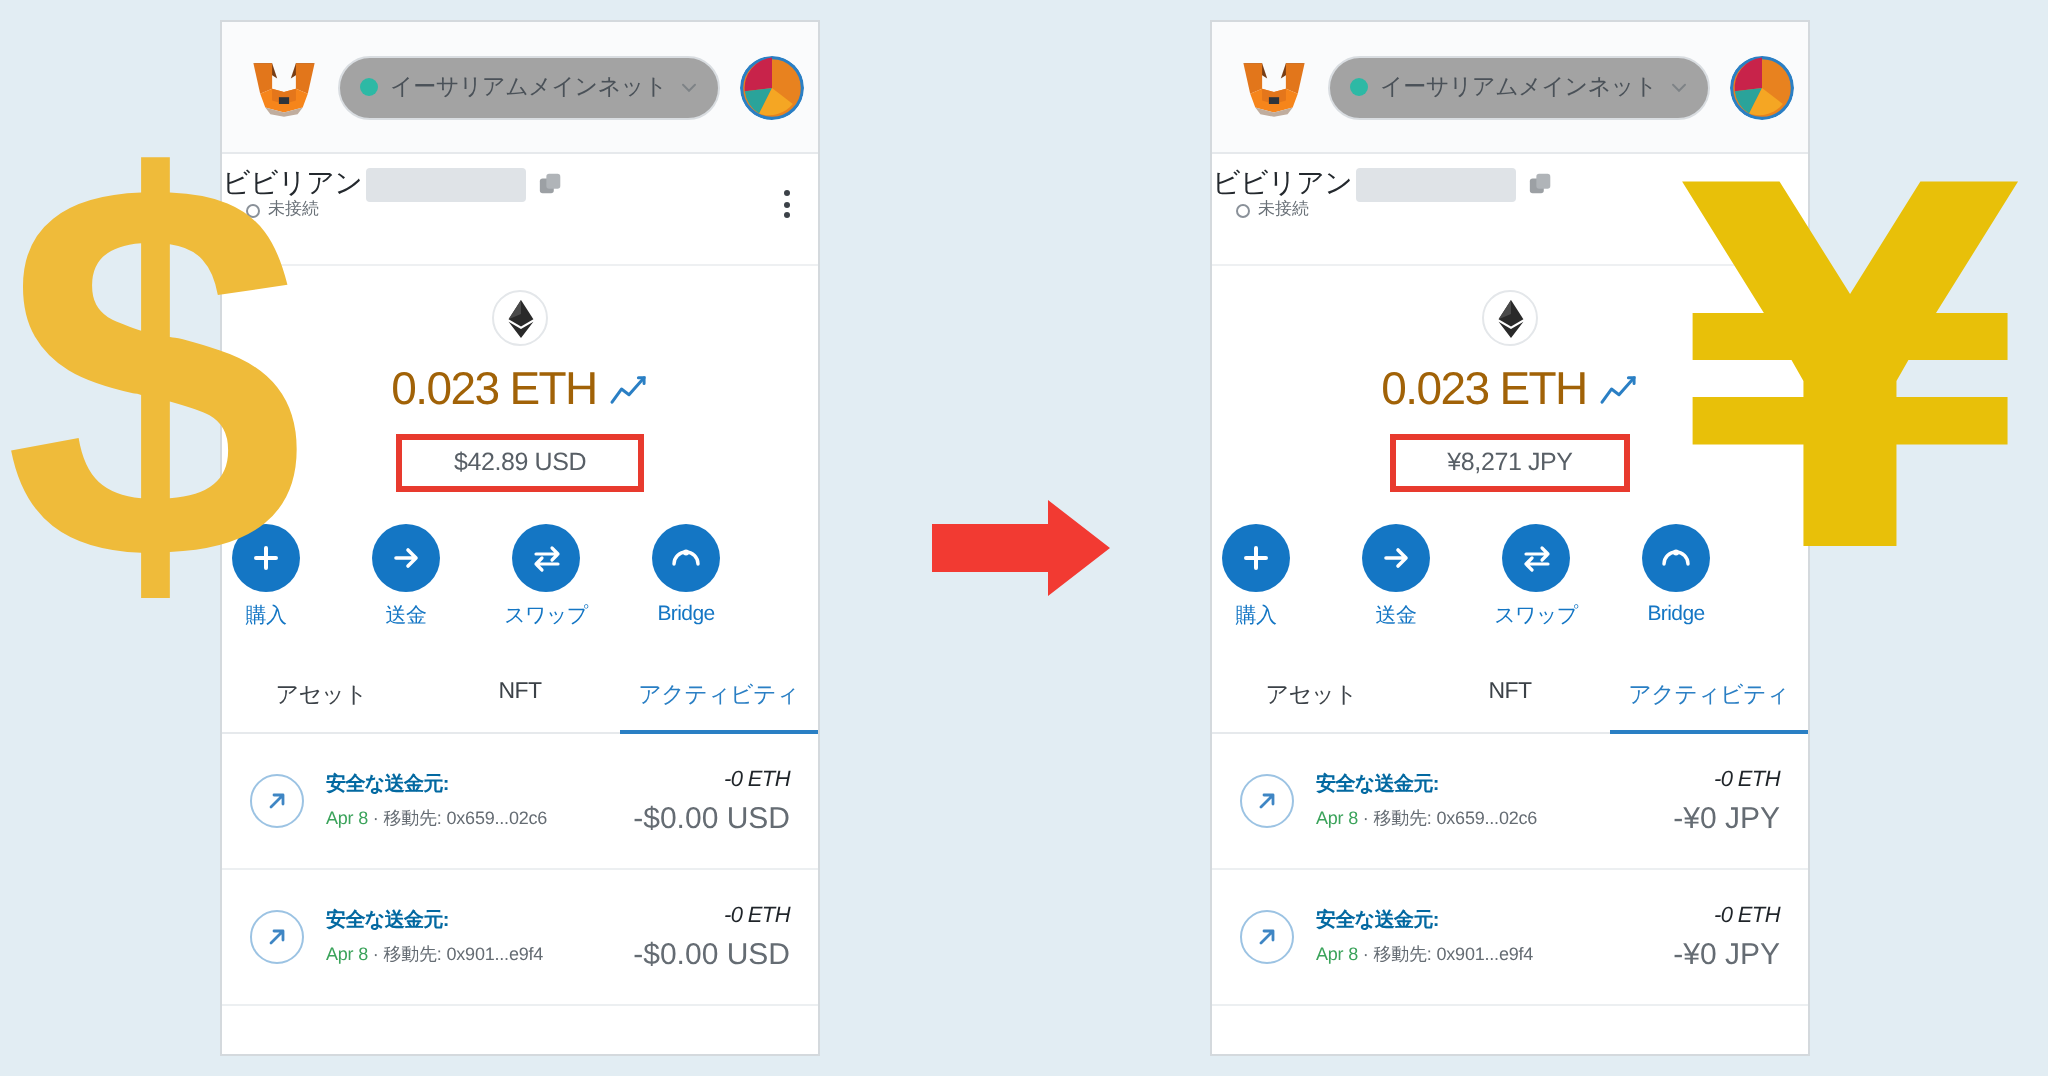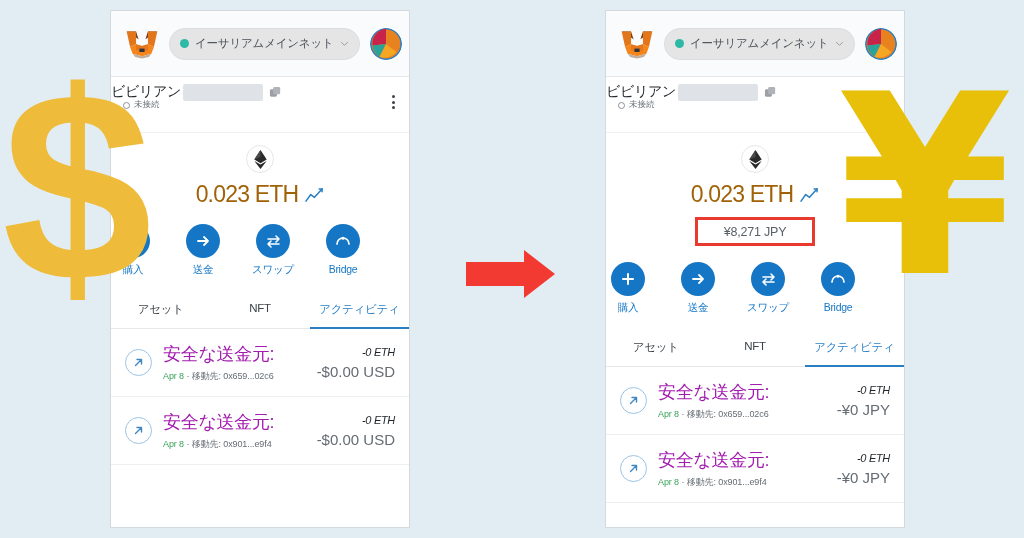--- a/index.html
+++ b/index.html
@@ -38,21 +38,21 @@
     align-items: center;
     padding: 0 14px;
     gap: 10px;
   }
   .fox { width: 34px; height: 31px; flex: 0 0 34px; }
   .netpill {
     flex: 1 1 auto;
     height: 32px;
     border: 1px solid #d9dde1;
     border-radius: 16px;
-    background: #e5e5e5;
+    background: #a3a3a3;
     display: flex;
     align-items: center;
     justify-content: flex-end;
     gap: 6px;
     padding: 0 10px;
   }
   .netdot { width: 9px; height: 9px; border-radius: 50%; background: #2db9a5; flex: 0 0 9px; }
   .nettext {
     font-size: 11.5px;
     color: #4a5158;
@@ -161,21 +161,21 @@
     padding: 13px 14px;
     border-bottom: 1px solid #eceff1;
     height: 68px;
   }
   .txicon {
     width: 27px; height: 27px; flex: 0 0 27px;
     border-radius: 50%; border: 1px solid #9cc3e3;
     display: flex; align-items: center; justify-content: center;
   }
   .txmid { flex: 1 1 auto; min-width: 0; }
-  .txtitle { font-size: 18px; color: #a21caf; letter-spacing: -0.3px; }
+  .txtitle { font-size: 10px; color: #0369a1; letter-spacing: -0.3px; font-weight: bold; }
   .txsub { font-size: 9px; color: #656c73; margin-top: 4px; letter-spacing: -0.1px; }
   .txdate { color: #3ba35b; }
   .txright { text-align: right; flex: 0 0 auto; }
   .txamt { font-size: 11px; color: #1f2429; letter-spacing: -0.3px; font-style: italic; }
   .txfiat { font-size: 15px; color: #656c73; margin-top: 5px; }
 
   
   .sym {
     position: absolute;
     font-weight: 700;
@@ -259,20 +259,23 @@
           <polygon points="6.5,14.5 0.3,10.9 6.5,19 12.7,10.9" fill="#2a2a2a"></polygon>
         </svg>
       </div>
       <div class="bigrow">
         <span class="bigamt">0.023 ETH</span>
         <svg class="sparkicon" viewBox="0 0 20 17">
           <path d="M1 15 L6 8 L10 11 L18 2" stroke="#2a7fc4" stroke-width="1.6" fill="none" stroke-linecap="round" stroke-linejoin="round"></path>
           <path d="M15 2 L18 2 L18 5" stroke="#2a7fc4" stroke-width="1.6" fill="none" stroke-linecap="round"></path>
         </svg>
       </div>
+      <div class="fiatbox">
+        <span class="fiattext">$42.89 USD</span>
+      </div>
     </div>
 
     <div class="actions">
       <div class="action">
         <div class="actcircle">
           <svg width="16" height="16" viewBox="0 0 16 16">
               <path d="M8 3 L8 13 M3 8 L13 8" stroke="#fff" stroke-width="2" stroke-linecap="round"></path>
             </svg>
         </div>
         <span class="actlabel">購入</span>

